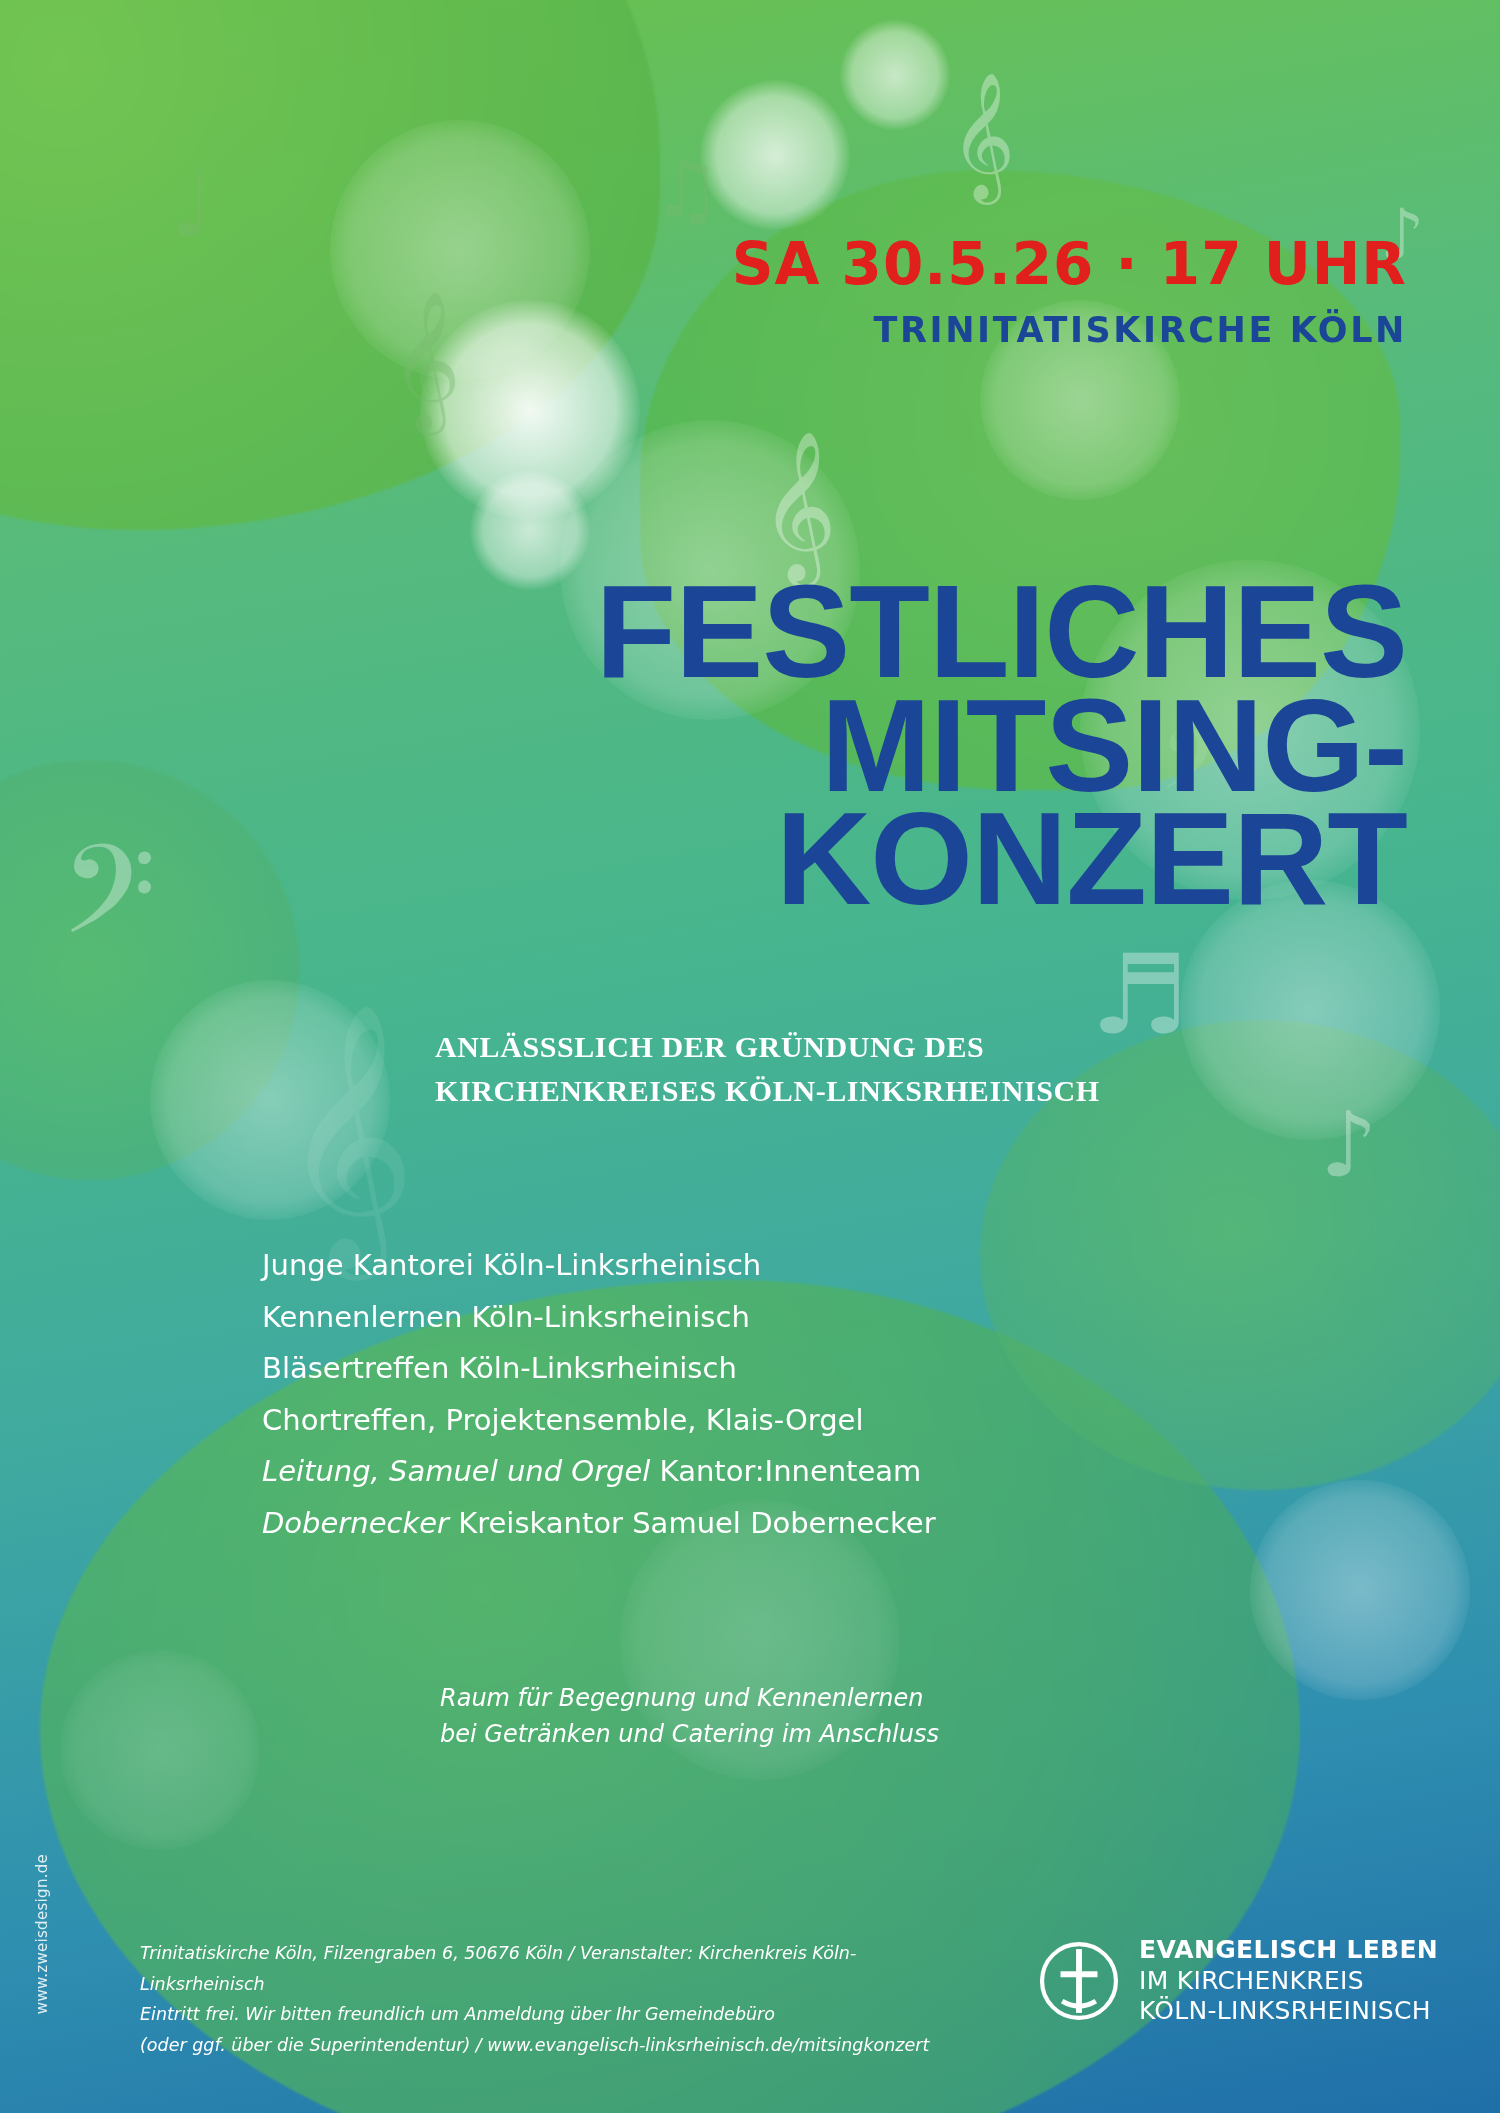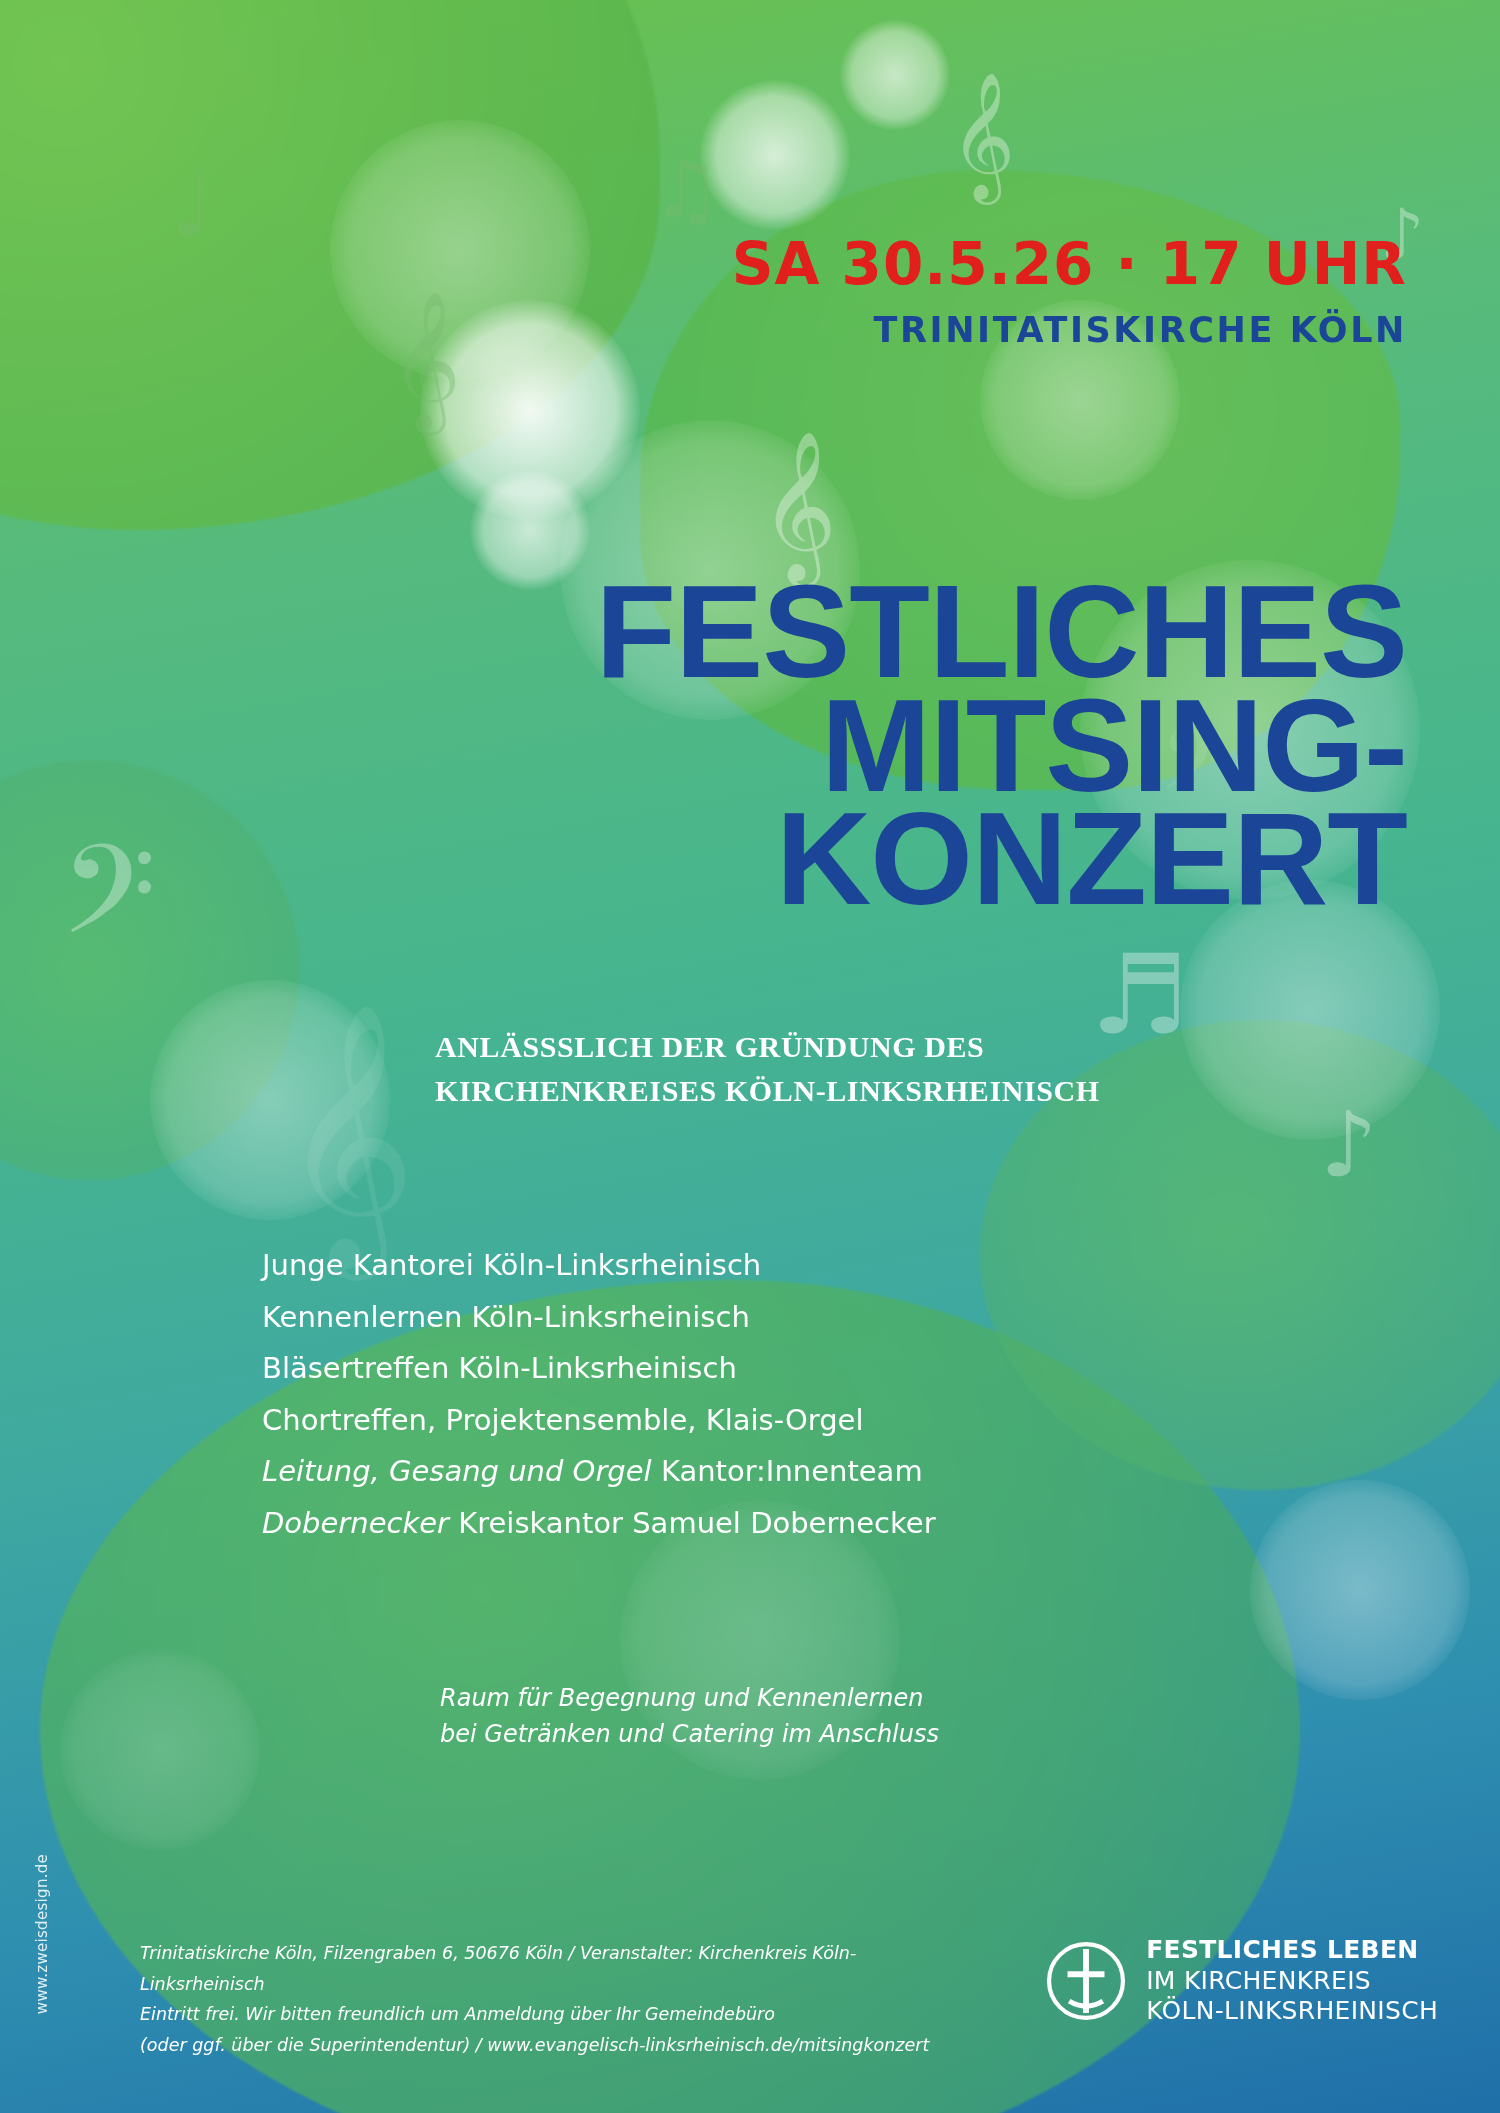--- a/index.html
+++ b/index.html
@@ -256,21 +256,21 @@
     <div class="subtitle">
       <div>ANLÄSSSLICH DER GRÜNDUNG DES</div>
       <div>KIRCHENKREISES KÖLN-LINKSRHEINISCH</div>
     </div>
 
     <div class="lineup">
       <div><span>Junge Kantorei Köln-Linksrheinisch</span></div>
       <div><span>Kennenlernen Köln-Linksrheinisch</span></div>
       <div><span>Bläsertreffen Köln-Linksrheinisch</span></div>
       <div><span>Chortreffen, Projektensemble, Klais-Orgel</span></div>
-      <div><span class="it">Leitung, Gesang und Orgel</span><span> Kantor:Innenteam</span></div>
+      <div><span class="it">Leitung, Samuel und Orgel</span><span> Kantor:Innenteam</span></div>
       <div><span class="it">Dobernecker</span><span> Kreiskantor Samuel Dobernecker</span></div>
     </div>
 
     <div class="closing">
       <div>Raum für Begegnung und Kennenlernen</div>
       <div>bei Getränken und Catering im Anschluss</div>
     </div>
 
     <div class="footer-text">
       <div>Trinitatiskirche Köln, Filzengraben 6, 50676 Köln / Veranstalter: Kirchenkreis Köln-Linksrheinisch</div>
@@ -282,20 +282,20 @@
 
     <div class="logo">
       <svg class="logo-mark" viewBox="0 0 100 100">
         <circle cx="50" cy="50" r="44" fill="none" stroke="#ffffff" stroke-width="5"></circle>
         <path d="M50 12 L50 88" stroke="#ffffff" stroke-width="7" fill="none"></path>
         <path d="M28 42 L72 42" stroke="#ffffff" stroke-width="7" fill="none"></path>
         <path d="M30 74 Q50 86 70 74" stroke="#ffffff" stroke-width="6" fill="none"></path>
         <rect x="40" y="44" width="20" height="20" fill="#ffffff" opacity="0"></rect>
       </svg>
       <div class="logo-text">
-        <div class="l1">FESTLICHES LEBEN</div>
+        <div class="l1">EVANGELISCH LEBEN</div>
         <div>IM KIRCHENKREIS</div>
         <div>KÖLN-LINKSRHEINISCH</div>
       </div>
     </div>
 
   </div>
 </div>
 
 </body></html>

